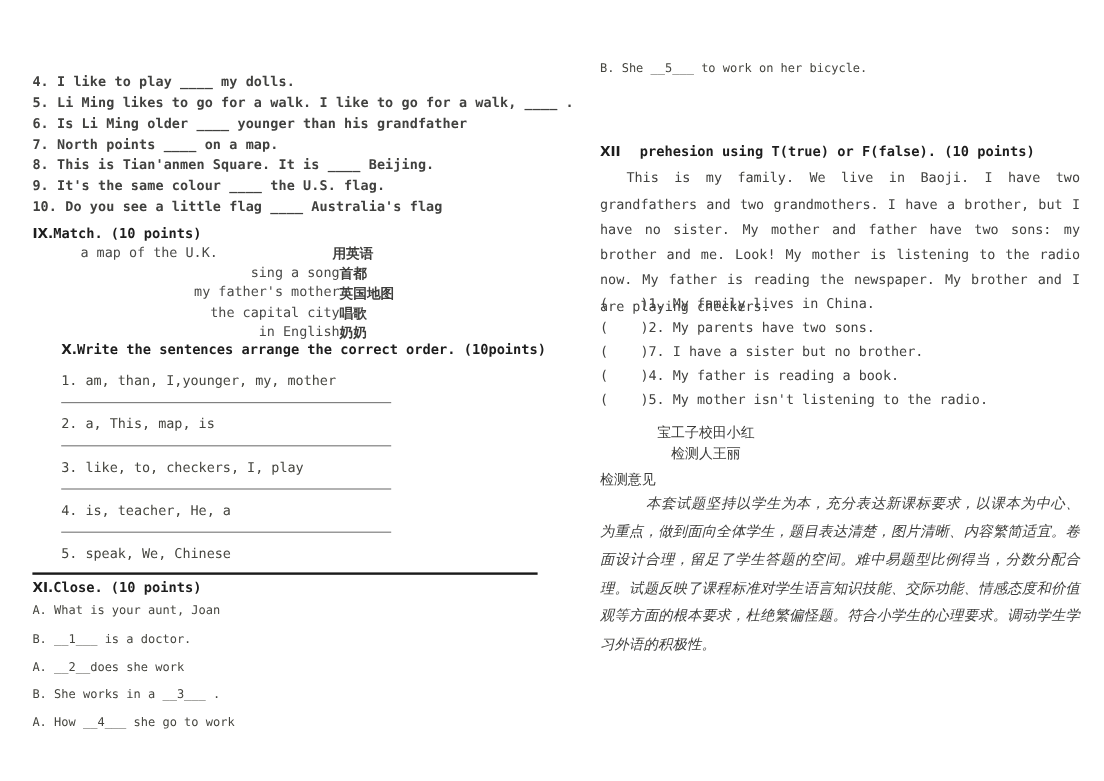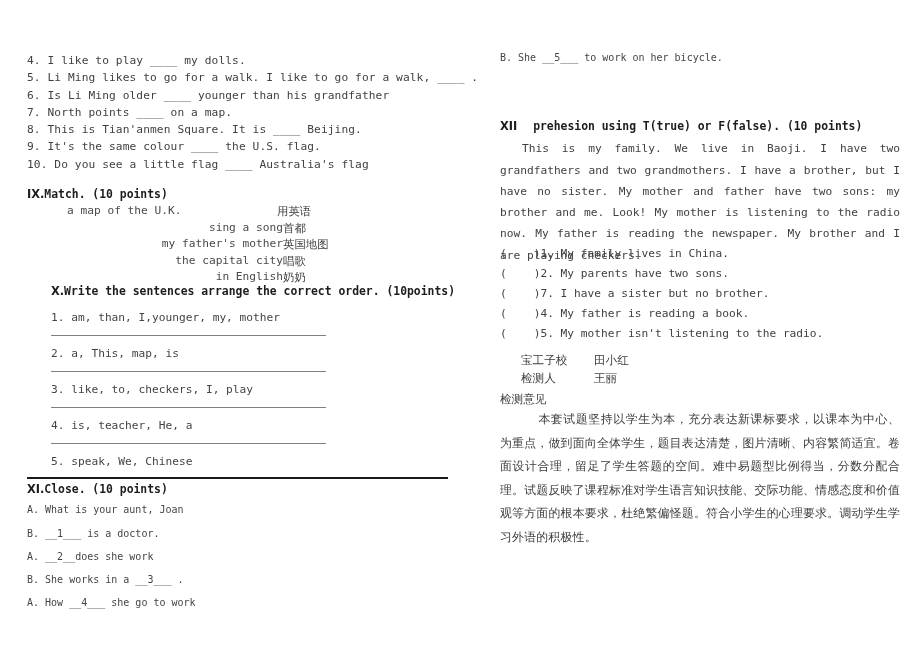--- a/index.html
+++ b/index.html
@@ -44,38 +44,39 @@
     color: #1d1d1d;
   }
   .hdr .tail {
     font-family: "DejaVu Sans Mono", monospace;
     font-weight: bold;
   }
 
   .blk { position: absolute; left: 0; width: 100%; }
 
   
-  #left-fill { top: 52px; }
+  #left-fill { top: 60px; font-weight: bold; }
 
   
   #sec-ix { top: 186px; }
   .match-row {
     display: flex;
     font-size: 11.2px;
     line-height: 16.4px;
     white-space: pre;
     color: #4a4a48;
   }
   .match-row .en { width: 210px; }
   .match-row .en.ind0 { padding-left: 40px; }
   .match-row .en.ind1 { padding-left: 46px; text-align: right; }
   .match-row .cn {
     font-family: "DejaVu Sans", sans-serif;
     font-size: 11.4px;
     color: #3e3e3c;
+    font-weight: bold;
   }
 
   
   #sec-x { top: 283px; margin-left: 24px; }
   .x-item {
     font-size: 11.2px;
     line-height: 17px;
     white-space: pre;
     color: #45453f;
     padding-top: 9px;
@@ -130,39 +131,40 @@
   
   #sign-block { top: 352px; }
   .sign-row {
     display: flex;
     font-family: "DejaVu Sans", sans-serif;
     font-size: 11.6px;
     line-height: 17.5px;
     color: #3c3c3a;
     padding-left: 21px;
   }
-  .sign-row .k { width: 73px; }
+  .sign-row .k { width: 73px; text-align: right; }
   .sign-label {
     font-family: "DejaVu Sans", sans-serif;
     font-size: 11.6px;
     line-height: 18px;
     color: #3c3c3a;
     padding-top: 3px;
   }
 
   
   #comment { top: 408px; }
   .cn-para {
     font-family: "DejaVu Sans", sans-serif;
     font-size: 11.9px;
     line-height: 23.6px;
     text-align: justify;
     text-align-last: left;
     color: #3d3d3b;
     letter-spacing: 0.2px;
+    font-style: italic;
   }
   .cn-para .indent { display: inline-block; width: 38px; }
 </style>
 </head>
 <body>
 
 <div class="page">
 
   <div class="col col-left">
 

